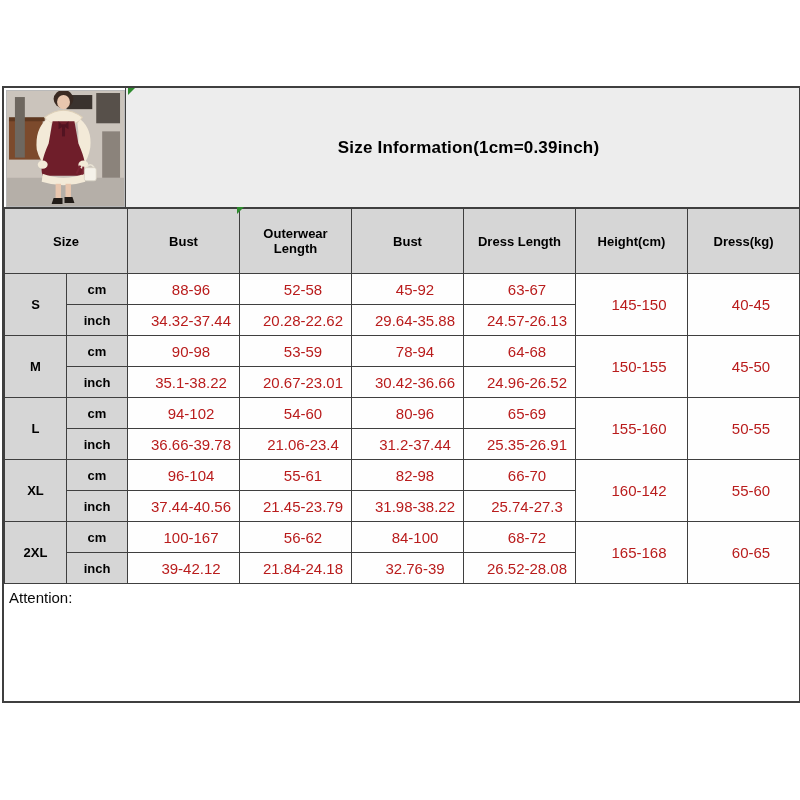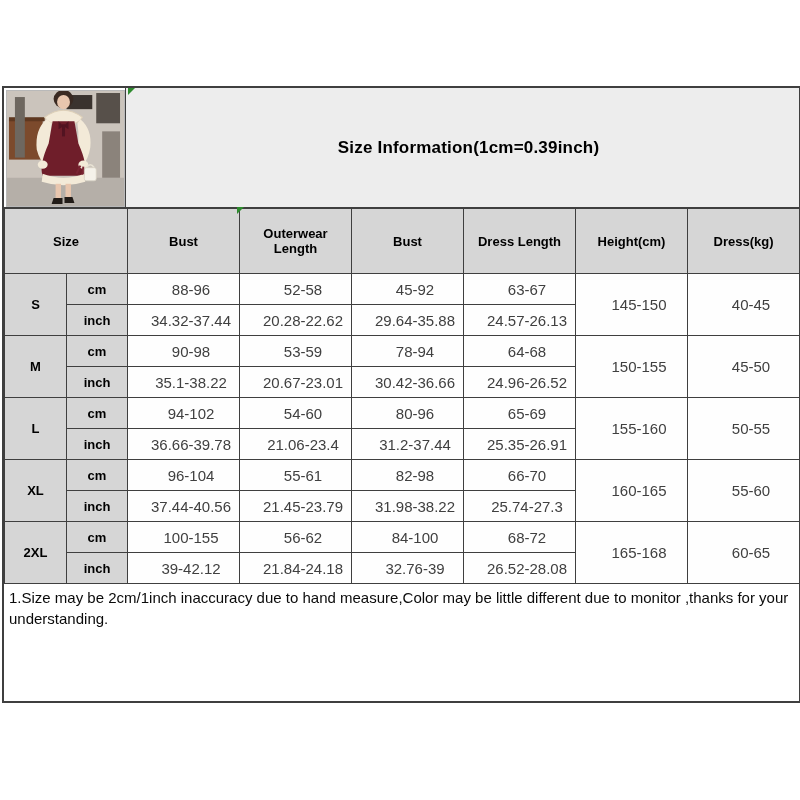--- a/index.html
+++ b/index.html
@@ -23,21 +23,21 @@
     flex:1;background:#ededed;display:flex;align-items:center;justify-content:center;padding-left:12px;
   }
   .banner-title{font-size:17px;font-weight:bold;letter-spacing:0.2px;}
   
   table.size-table{border-collapse:collapse;width:100%;table-layout:fixed;}
   table.size-table th,table.size-table td{
     border:1.5px solid #3f3f3f;text-align:center;vertical-align:middle;
     padding:0 2px;overflow:hidden;
   }
   table.size-table th{background:#d6d6d6;font-weight:bold;font-size:13px;}
-  table.size-table td{background:#fefefe;font-size:15px;color:#404040;font-weight:normal;padding-left:17px;}
+  table.size-table td{background:#fefefe;font-size:15px;color:#b91c1c;font-weight:normal;padding-left:17px;}
   tr.hdr th{height:64px;}
   tr.datarow td,tr.datarow th{height:30px;}
   td.range{background:#e9e9e9;}
   
   .attention{
     min-height:117px;padding:3px 5px 4px 5px;box-sizing:border-box;
     font-size:15px;line-height:21px;background:#fff;color:#0a0a0a;
   }
   .attention p{margin:0;}
   
@@ -179,48 +179,48 @@
       <td>25.35-26.91</td>
     </tr>
 
     <tr class="datarow">
       <th rowspan="2">XL</th>
       <th>cm</th>
       <td>96-104</td>
       <td>55-61</td>
       <td>82-98</td>
       <td>66-70</td>
-      <td rowspan="2" class="range">160-165</td>
+      <td rowspan="2" class="range">160-142</td>
       <td rowspan="2" class="range">55-60</td>
     </tr>
     <tr class="datarow">
       <th>inch</th>
       <td>37.44-40.56</td>
       <td>21.45-23.79</td>
       <td>31.98-38.22</td>
       <td>25.74-27.3</td>
     </tr>
 
     <tr class="datarow">
       <th rowspan="2">2XL</th>
       <th>cm</th>
-      <td>100-155</td>
+      <td>100-167</td>
       <td>56-62</td>
       <td>84-100</td>
       <td>68-72</td>
       <td rowspan="2" class="range">165-168</td>
       <td rowspan="2" class="range">60-65</td>
     </tr>
     <tr class="datarow">
       <th>inch</th>
       <td>39-42.12</td>
       <td>21.84-24.18</td>
       <td>32.76-39</td>
       <td>26.52-28.08</td>
     </tr>
   </tbody>
     </table>
 
   <div class="attention">
-    <p>1.Size may be 2cm/1inch inaccuracy due to hand measure,Color may be little different due to monitor ,thanks for your understanding.</p>
+    <p>Attention:</p>
   </div>
 
 </div>
 
 </body></html>

